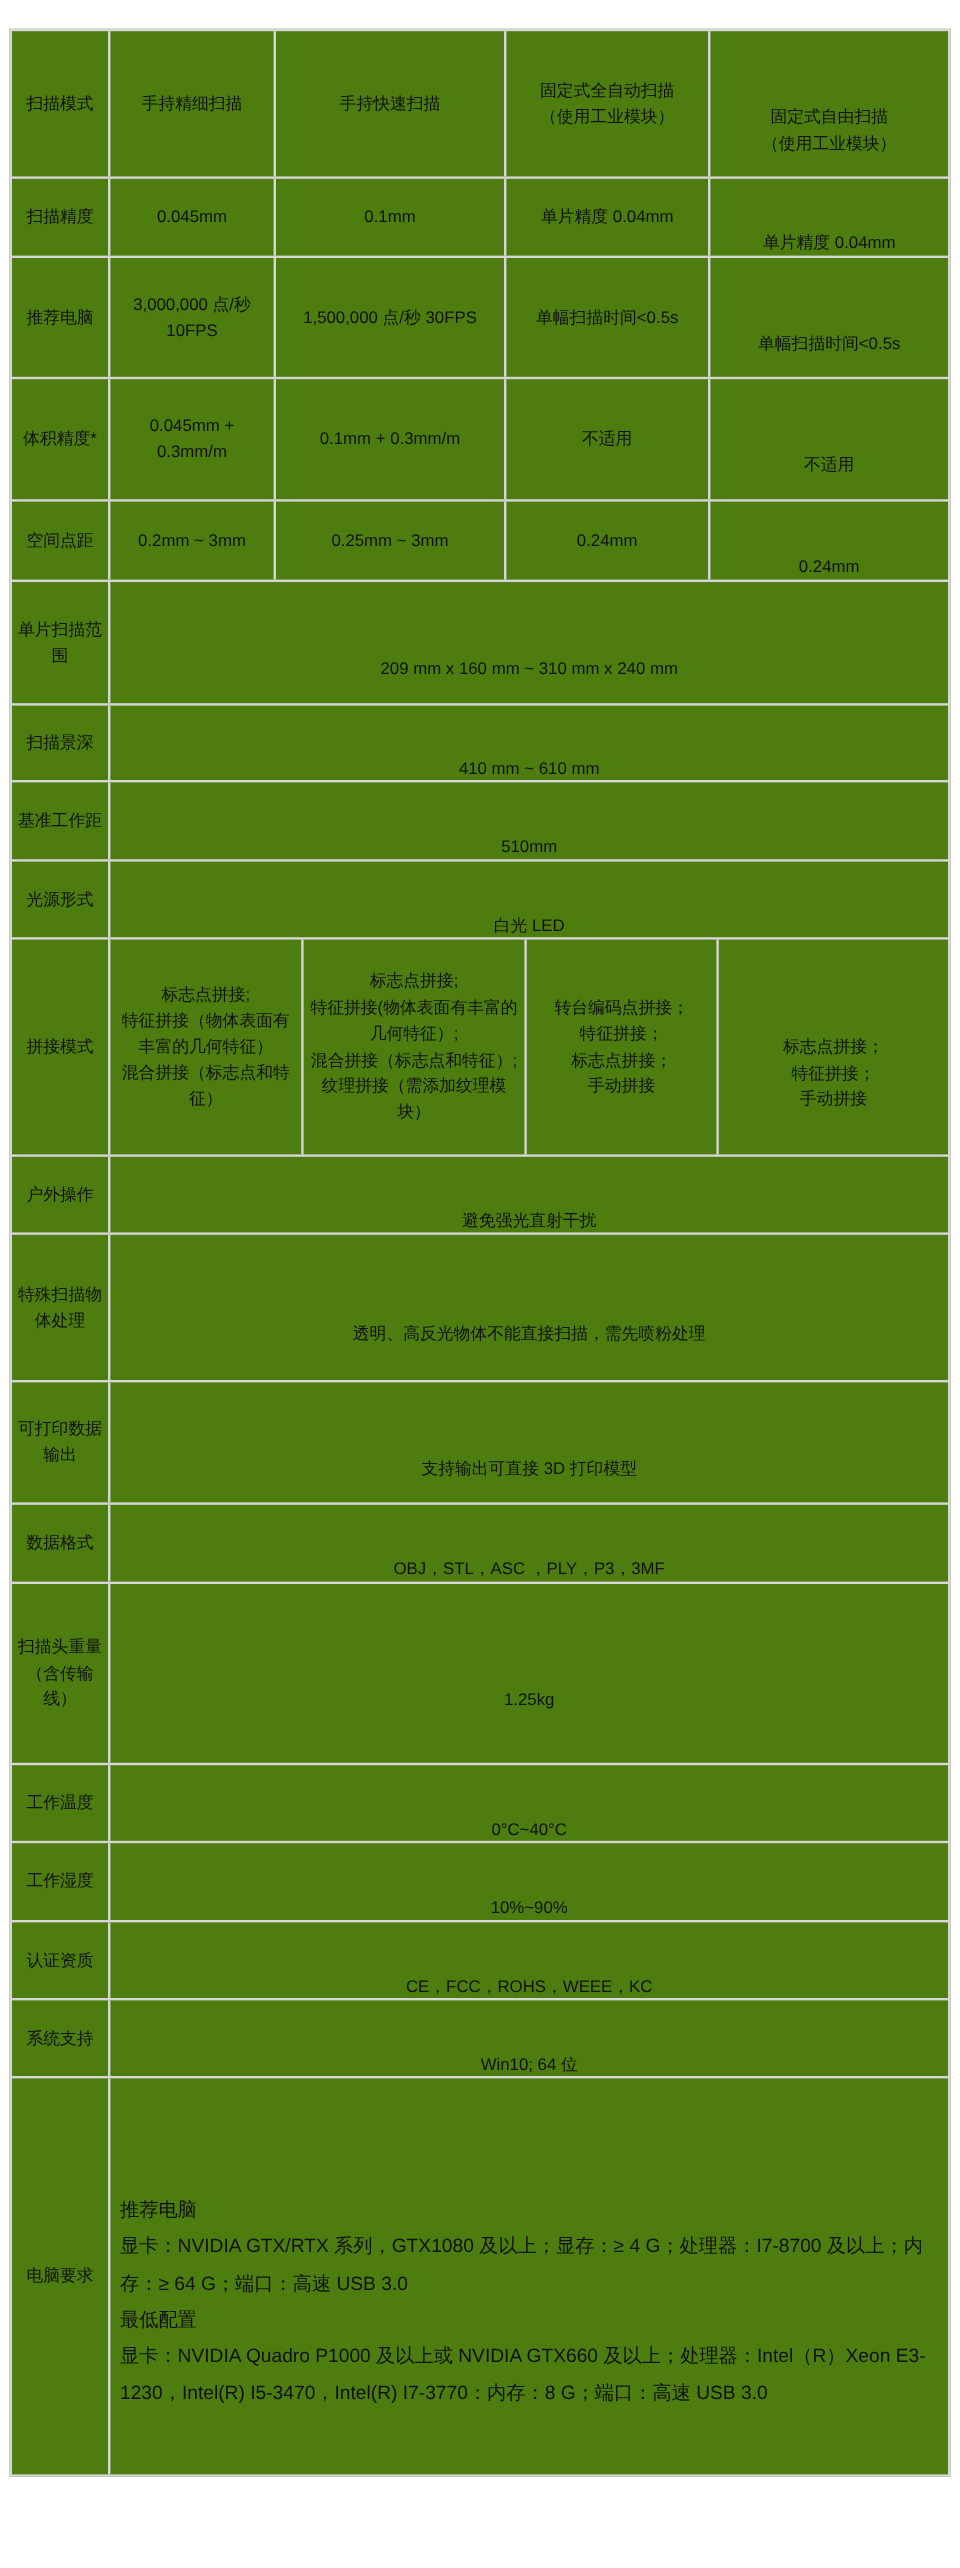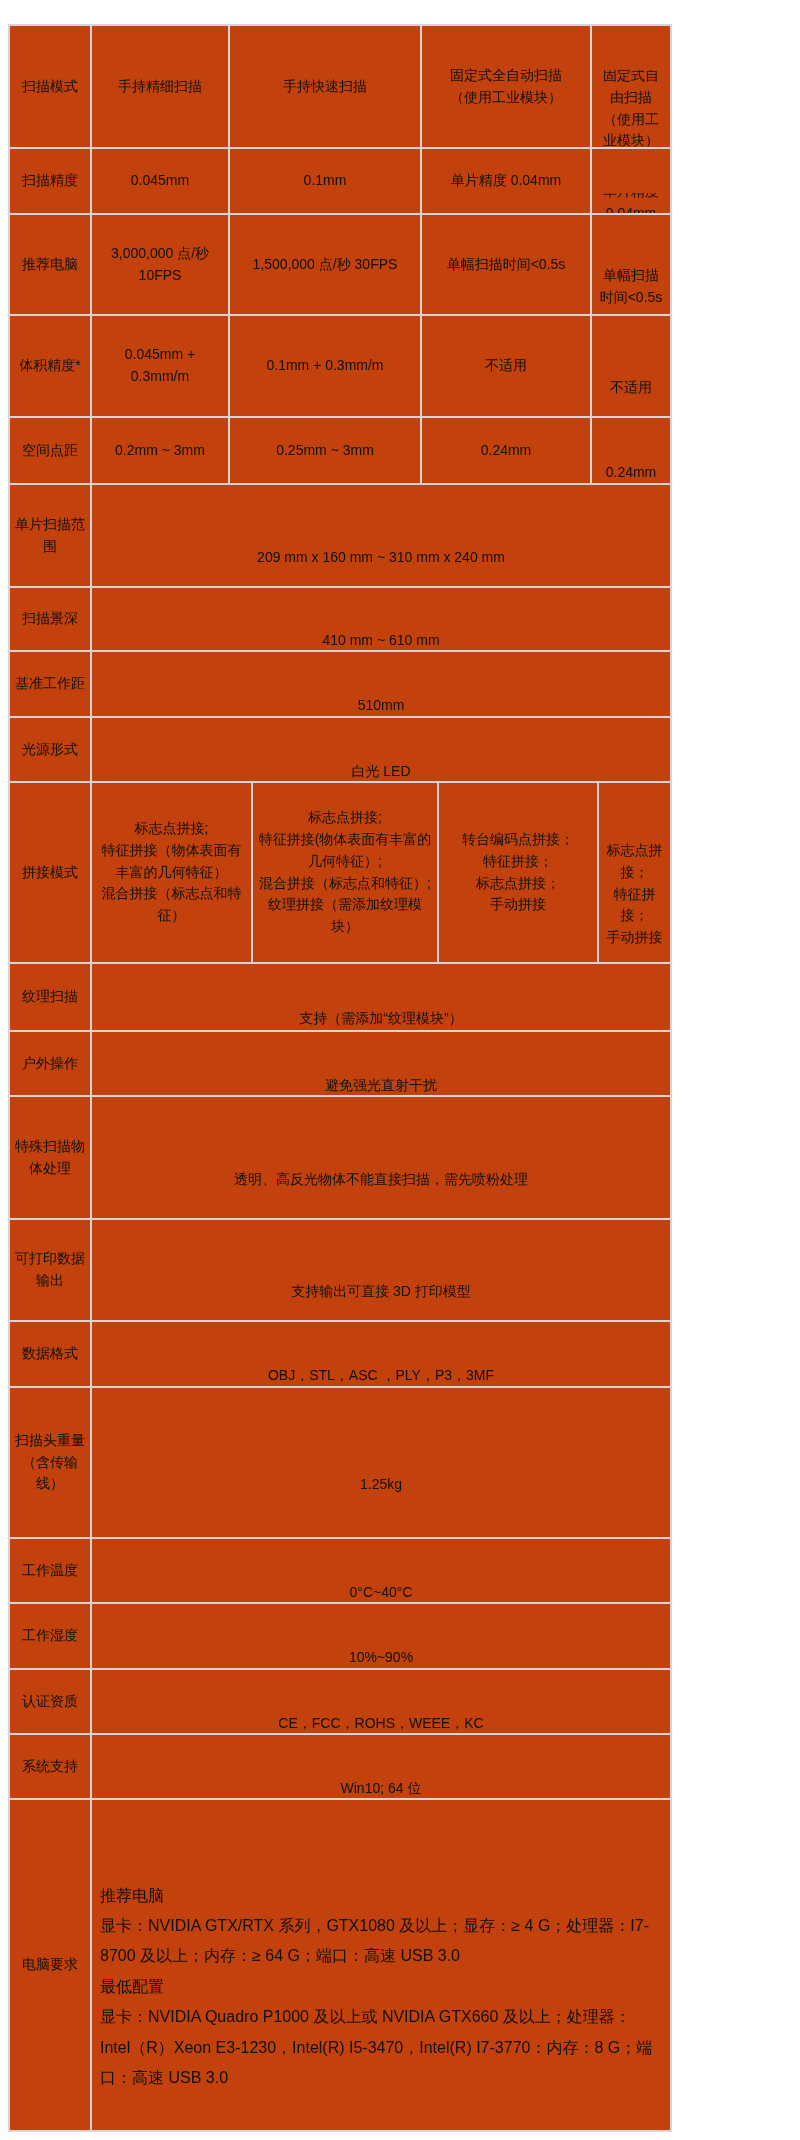--- a/index.html
+++ b/index.html
@@ -1,24 +1,24 @@
 <!DOCTYPE html>
 <html><head>
 <meta charset="utf-8">
 <style>
   html,body{margin:0;padding:0;background:#ffffff;}
   body{font-family:"Liberation Sans","DejaVu Sans",sans-serif;color:#111;}
   .page{width:800px;height:2140px;background:#fff;box-sizing:border-box;}
   .spec-table{
     position:relative;
     margin:24px 8px 0 8px;
-    width:664px;
+    width:784px;
     box-sizing:border-box;
     border:2px solid #d6d6d6;
-    background:#c2410c;
+    background:#4d7c0f;
   }
   .row{
     display:flex;
     box-sizing:border-box;
     border-bottom:2px solid #d6d6d6;
   }
   .row:last-child{border-bottom:none;}
   .cell{
     box-sizing:border-box;
     border-right:2px solid #d6d6d6;
@@ -129,24 +129,20 @@
 纹理拼接（需添加纹理模块）</div>
       <div class="cell jc4">转台编码点拼接；
 特征拼接；
 标志点拼接；
 手动拼接</div>
       <div class="cell c5">标志点拼接；
 特征拼接；
 手动拼接</div>
     </div>
 
-    <div class="row" style="height:68px">
-      <div class="cell lab">纹理扫描</div>
-      <div class="cell merged">支持（需添加“纹理模块”）</div>
-    </div>
 
     <div class="row" style="height:65px">
       <div class="cell lab">户外操作</div>
       <div class="cell merged">避免强光直射干扰</div>
     </div>
 
     <div class="row" style="height:123px">
       <div class="cell lab">特殊扫描物体处理</div>
       <div class="cell merged">透明、高反光物体不能直接扫描，需先喷粉处理</div>
     </div>

